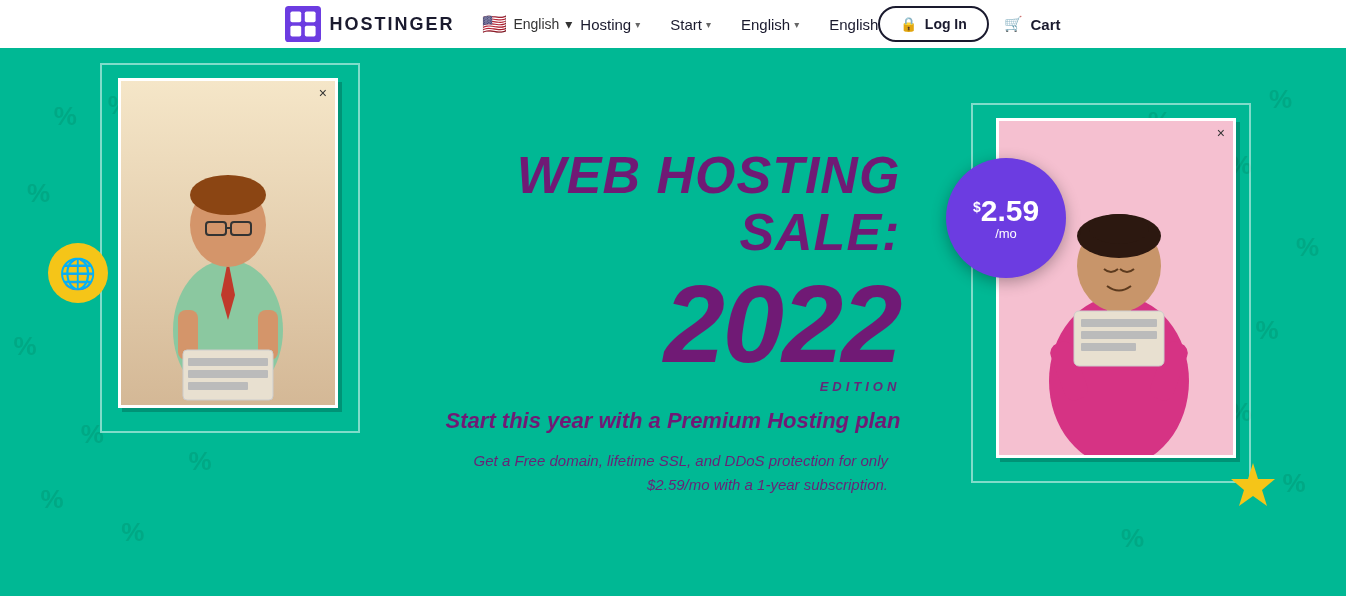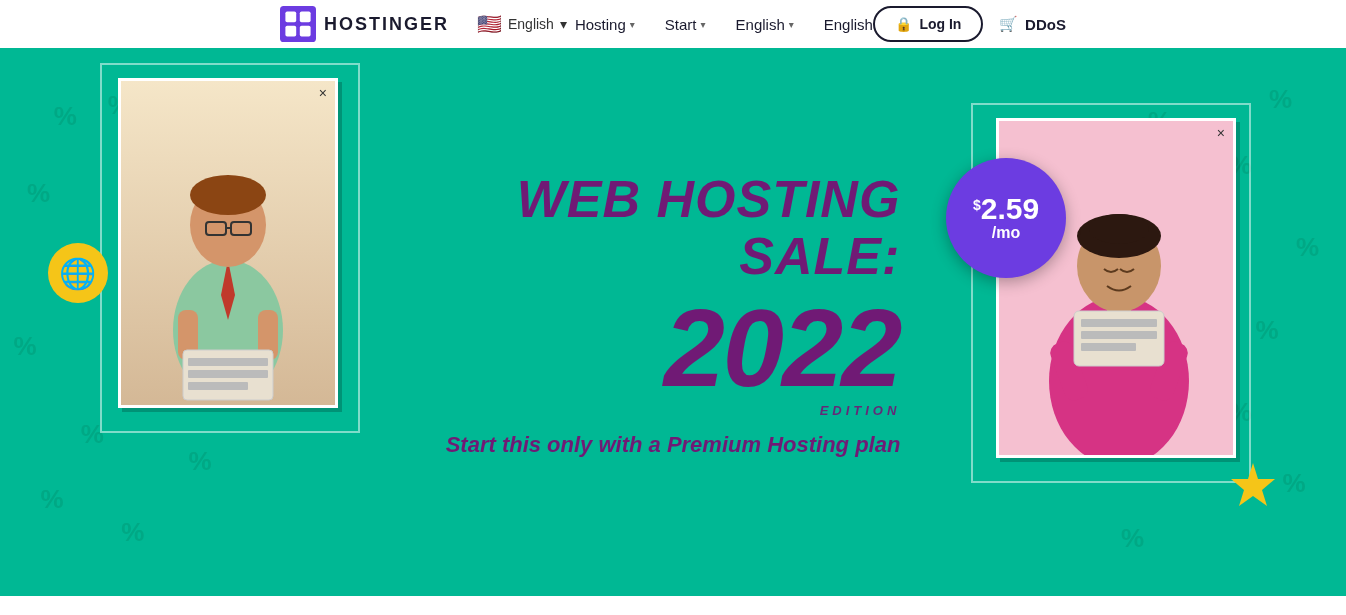--- a/index.html
+++ b/index.html
@@ -228,22 +228,22 @@
       line-height: 1;
       display: flex;
       align-items: flex-start;
     }
     .price-sup {
       font-size: 14px;
       font-weight: 700;
       margin-top: 4px;
     }
     .price-mo {
-      font-size: 16px;
-      font-weight: 700;
+      font-size: 13px;
+      font-weight: 400;
     }
 
     
     .center-content {
       text-align: right;
       color: #701a75;
       z-index: 3;
       position: relative;
       max-width: 500px;
       font-style: italic;
@@ -345,21 +345,21 @@
     </a>
   </div>
 
   <div class="navbar-right">
     <button class="login-btn">
       <span>🔒</span>
       <span>Log In</span>
     </button>
     <button class="cart-btn">
       <span>🛒</span>
-      <span>DDoS</span>
+      <span>Cart</span>
     </button>
   </div>
 </nav>
 
 <section class="hero">
 
   <div class="bg-pattern">
     <span class="pct" style="top:10%;left:4%">%</span>
     <span class="pct" style="top:8%;left:8%">%</span>
     <span class="pct" style="top:24%;left:2%">%</span>
@@ -417,21 +417,22 @@
     </div>
   </div>
 
   <div class="center-content">
     <div class="hero-title">
       <span>WEB HOSTING</span><br>
       <span>SALE:</span>
     </div>
     <div class="hero-year">2022</div>
     <div class="edition-label">EDITION</div>
-    <div class="hero-subtitle">Start this only with a Premium Hosting plan</div>
+    <div class="hero-subtitle">Start this year with a Premium Hosting plan</div>
+    <div class="hero-desc">Get a Free domain, lifetime SSL, and DDoS protection for only $2.59/mo with a 1-year subscription.</div>
   </div>
 
   <div class="price-badge">
     <div class="price-badge-main">
       <span class="price-sup">$</span>
       <span>2.59</span>
     </div>
     <div class="price-mo">/mo</div>
   </div>
 

